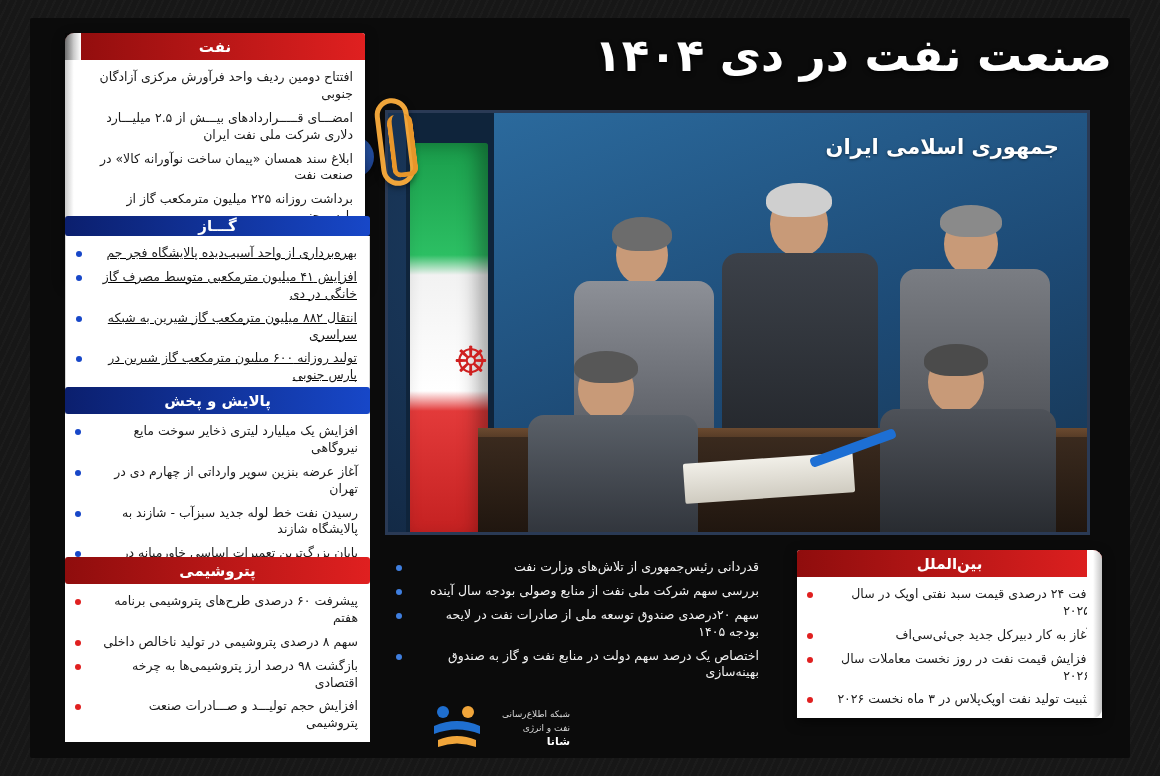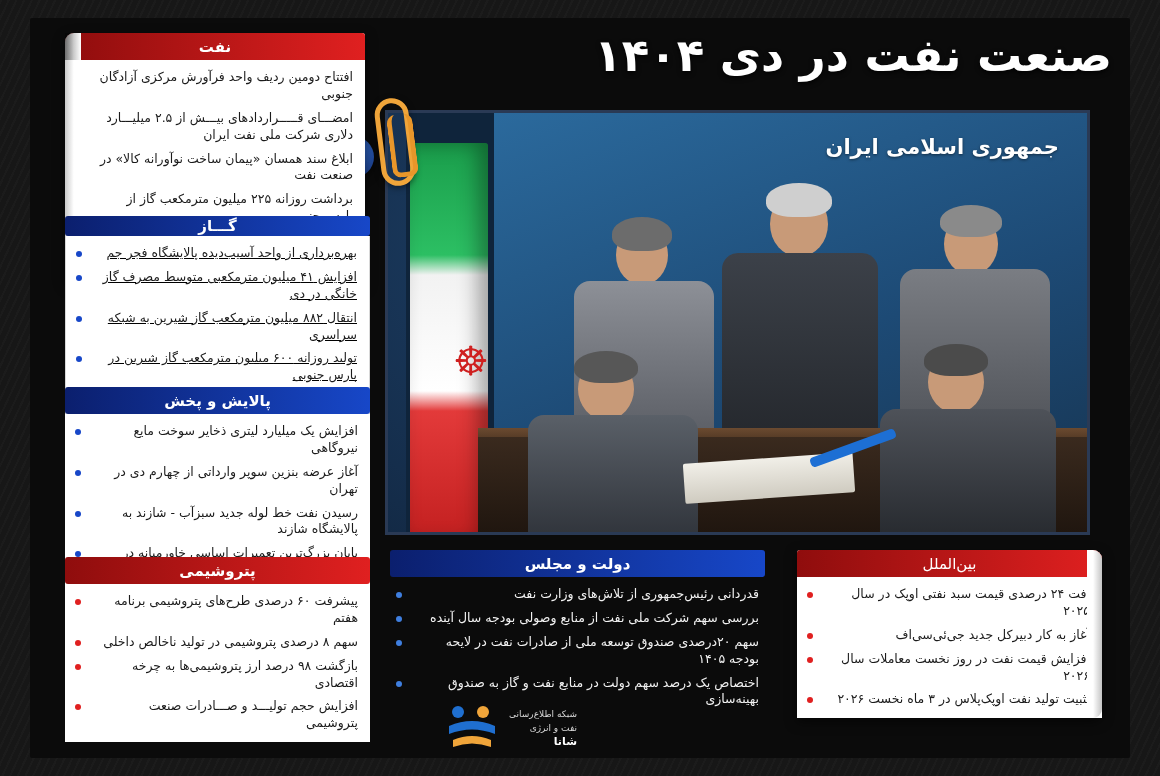--- a/index.html
+++ b/index.html
@@ -124,21 +124,21 @@
   
   #card-gov { right: 395px; top: 550px; width: 375px; }
   #gov-header { background: linear-gradient(to left, #1747c8, #0b1f6e); border-radius: 3px; height: 27px;
       display:flex; align-items:center; justify-content:center; color:#fff; font-weight:bold; font-size:15px; }
   #gov-body { background: transparent; padding: 9px 6px 10px 6px; direction: rtl; }
   #gov-body .btxt { color: #f2f2f2; }
 
   
   #card-intl { right: 58px; top: 550px; width: 305px; border-radius: 3px 9px 9px 3px; }
   #intl-header { background: linear-gradient(to left, #e02020, #8f0d0d); border-radius: 3px 9px 0 0; height: 27px;
-      display:flex; align-items:center; justify-content:center; color:#fff; font-weight:normal; font-size:15px; }
+      display:flex; align-items:center; justify-content:center; color:#fff; font-weight:bold; font-size:15px; }
   #intl-body { background: #ffffff; padding: 9px 12px 10px 10px; direction: rtl; }
   .curl-right {
     position: absolute; top: 0; right: 0; width: 15px; height: 100%;
     background: linear-gradient(to left, #c4c4c4 0%, #ffffff 60%);
     border-top-right-radius: 9px; border-bottom-right-radius: 9px;
   }
 
   
   .photo-frame {
     position: absolute;
@@ -184,22 +184,22 @@
   .desk-top {
     position: absolute; left: 90px; bottom: 86px; right: 0; height: 18px;
     background: linear-gradient(to bottom, #6b4a30, #45301e);
   }
   .head { position: absolute; border-radius: 50%; background: #c89a78; }
   .hair { position: absolute; border-radius: 50% 50% 40% 40%; background: #d9d9d9; }
   .body-suit { position: absolute; border-radius: 16px 16px 0 0; }
 
   
   .logo-wrap {
-    position: absolute; left: 443px; bottom: 22px;
-    display: flex; flex-direction: row-reverse; align-items: center; gap: 8px;
+    position: absolute; left: 428px; bottom: 22px;
+    display: flex; flex-direction: row-reverse; align-items: center; gap: 16px;
   }
   .logo-mark {
     width: 58px; height: 52px;
     position: relative;
   }
   .logo-text { color: #d9d9d9; font-size: 9px; line-height: 1.45; text-align: right; direction: rtl; }
   .logo-brand { color: #ffffff; font-size: 11px; font-weight: bold; letter-spacing: 2px; }
 
   
   .clip {
@@ -374,21 +374,20 @@
           <span class="btxt">بازگشت ۹۸ درصد ارز پتروشیمی‌ها به چرخه اقتصادی</span>
         </div>
       <div class="bullet-row">
           <span class="dot" style="background:#e02020"></span>
           <span class="btxt">افزایش حجم تولیـــد و صـــادرات صنعت پتروشیمی</span>
         </div>
     </div>
   </div>
 
   <div id="card-gov" class="card" style="background:transparent; box-shadow:none;">
-    <div id="gov-header">دولت و مجلس</div>
     <div id="gov-body">
       <div class="bullet-row">
           <span class="dot" style="background:#3f7fe0"></span>
           <span class="btxt">قدردانی رئیس‌جمهوری از تلاش‌های وزارت نفت</span>
         </div>
       <div class="bullet-row">
           <span class="dot" style="background:#3f7fe0"></span>
           <span class="btxt">بررسی سهم شرکت ملی نفت از منابع وصولی بودجه سال آینده</span>
         </div>
       <div class="bullet-row">

